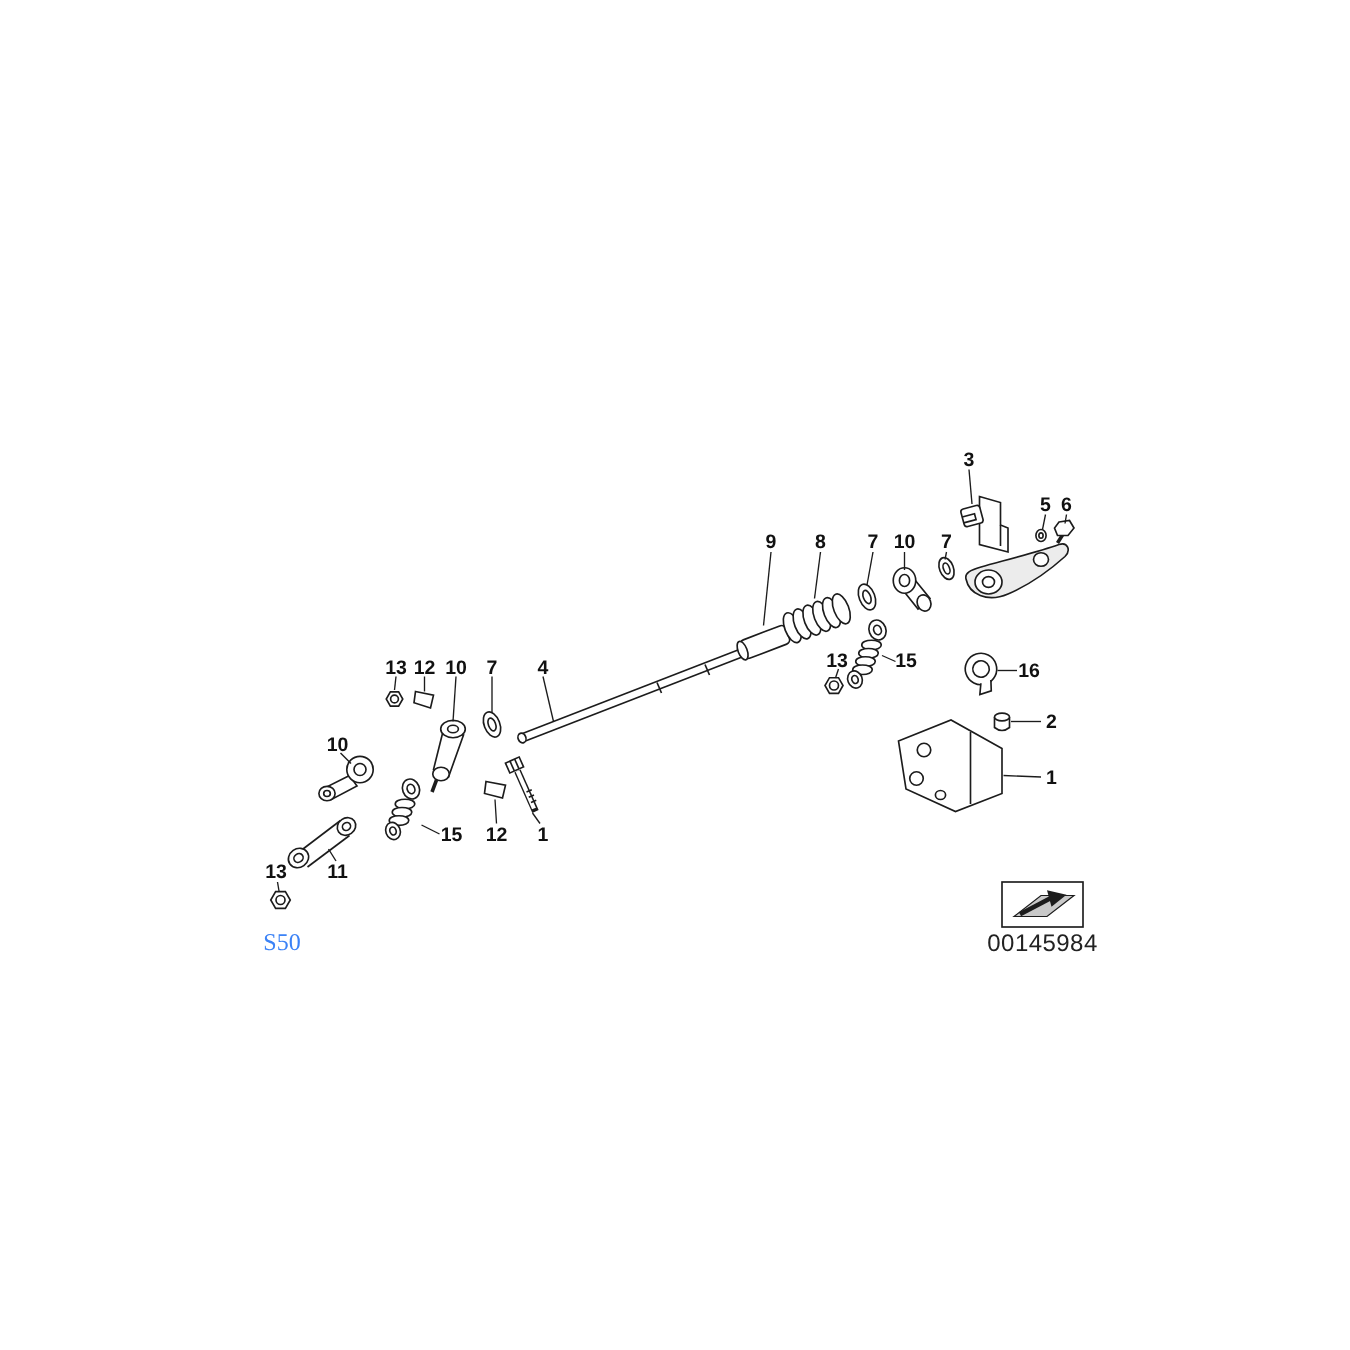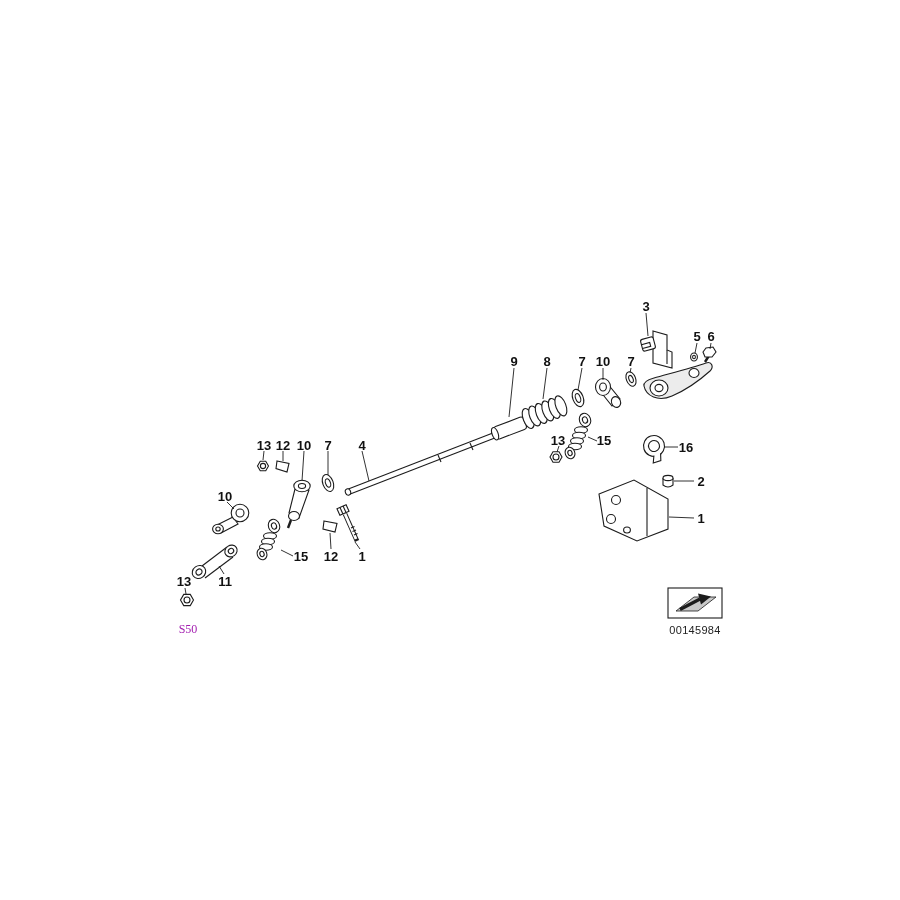--- a/index.html
+++ b/index.html
@@ -8,25 +8,25 @@
     font-family:"Liberation Sans",sans-serif;overflow:hidden;
   }
   .stage svg{position:absolute;left:0;top:0;}
   .callout{
     position:absolute;transform:translate(-50%,-50%);
     font-size:13px;font-weight:bold;color:#111;line-height:1;
     font-family:"Liberation Sans",sans-serif;white-space:nowrap;
   }
   .model-code{
     position:absolute;transform:translate(-50%,-50%);
-    font-family:"Liberation Serif",serif;font-size:12px;color:#a21caf;
+    font-family:"Liberation Serif",serif;font-size:16px;color:#3b82f6;
   }
   .image-number{
     position:absolute;transform:translate(-50%,-50%);
-    font-family:"Liberation Sans",sans-serif;font-size:11px;color:#222;letter-spacing:.3px;
+    font-family:"Liberation Sans",sans-serif;font-size:16px;color:#222;letter-spacing:.3px;
   }
   .ln{stroke:#1c1c1c;fill:none;stroke-width:1.1;}
   .fw{fill:#ffffff;stroke:#1c1c1c;stroke-width:1.1;}
   .fg{fill:#ececec;stroke:#1c1c1c;stroke-width:1.1;}
   .leader{stroke:#1c1c1c;stroke-width:0.9;}
 </style>
 </head>
 <body>
 
 <div class="stage">

